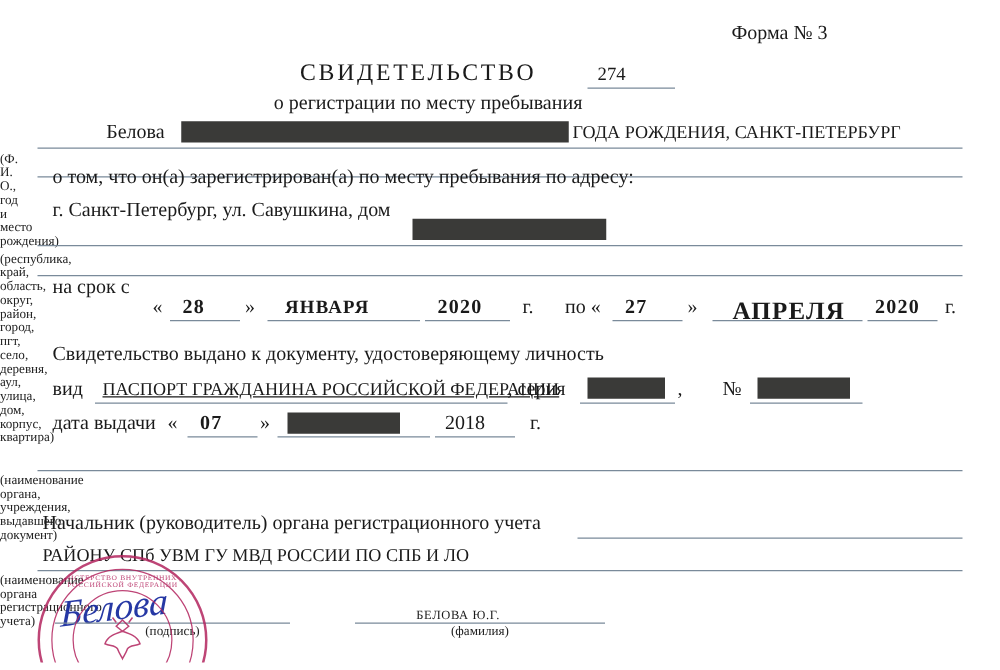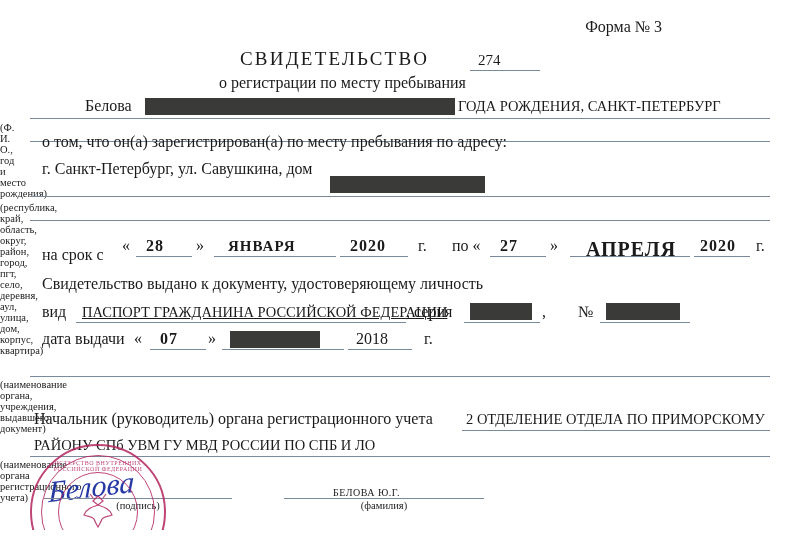--- a/index.html
+++ b/index.html
@@ -180,21 +180,21 @@
   <div class="abs" style="left:330px; top:174px;">
     <span class="redact" style="width:155px; height:17px;"></span>
   </div>
   <div class="line" style="left:30px; top:196px; width:740px;"></div>
 
   <div class="abs" style="left:0; top:202px;">
     <div class="small-caption">(республика, край, область, округ, район, город, пгт, село, деревня, аул, улица, дом, корпус, квартира)</div>
   </div>
   <div class="line" style="left:30px; top:220px; width:740px;"></div>
 
-  <div class="lbl" style="left:42px; top:246px;">на срок с</div>
+  <div class="lbl" style="left:42px; top:221px;">на срок с</div>
   <div class="lbl" style="left:122px; top:237px;">«</div>
   <div class="lbl" style="left:146px; top:237px; font-weight:bold; letter-spacing:1px;">28</div>
   <div class="line" style="left:136px; top:256px; width:56px;"></div>
   <div class="lbl" style="left:196px; top:237px;">»</div>
   <div class="lbl" style="left:228px; top:238px; font-weight:bold; font-size:15px; letter-spacing:1px;">ЯНВАРЯ</div>
   <div class="line" style="left:214px; top:256px; width:122px;"></div>
   <div class="lbl" style="left:350px; top:237px; font-weight:bold; letter-spacing:1px;">2020</div>
   <div class="line" style="left:340px; top:256px; width:68px;"></div>
   <div class="lbl" style="left:418px; top:237px;">г.</div>
   <div class="lbl" style="left:452px; top:237px;">по «</div>
@@ -236,21 +236,20 @@
   <div class="lbl" style="left:356px; top:330px;">2018</div>
   <div class="line" style="left:348px; top:349px; width:64px;"></div>
   <div class="lbl" style="left:424px; top:330px;">г.</div>
 
   <div class="line" style="left:30px; top:376px; width:740px;"></div>
   <div class="abs" style="left:0; top:379px;">
     <div class="small-caption">(наименование органа, учреждения, выдавшего документ)</div>
   </div>
 
   <div class="lbl" style="left:34px; top:410px;">Начальник (руководитель) органа регистрационного учета</div>
-  <div class="lbl capstext" style="left:466px; top:411px;">2 ОТДЕЛЕНИЕ ОТДЕЛА  ПО ПРИМОРСКОМУ</div>
   <div class="line" style="left:462px; top:430px; width:308px;"></div>
   <div class="lbl capstext" style="left:34px; top:437px;">РАЙОНУ СПб УВМ  ГУ  МВД  РОССИИ  ПО  СПБ  И  ЛО</div>
   <div class="line" style="left:30px; top:456px; width:740px;"></div>
   <div class="abs" style="left:0; top:459px;">
     <div class="small-caption">(наименование органа регистрационного учета)</div>
   </div>
 
   <div class="signature">Белова</div>
   <div class="line" style="left:44px; top:498px; width:188px;"></div>
   <div class="abs" style="left:44px; top:500px; width:188px;">

